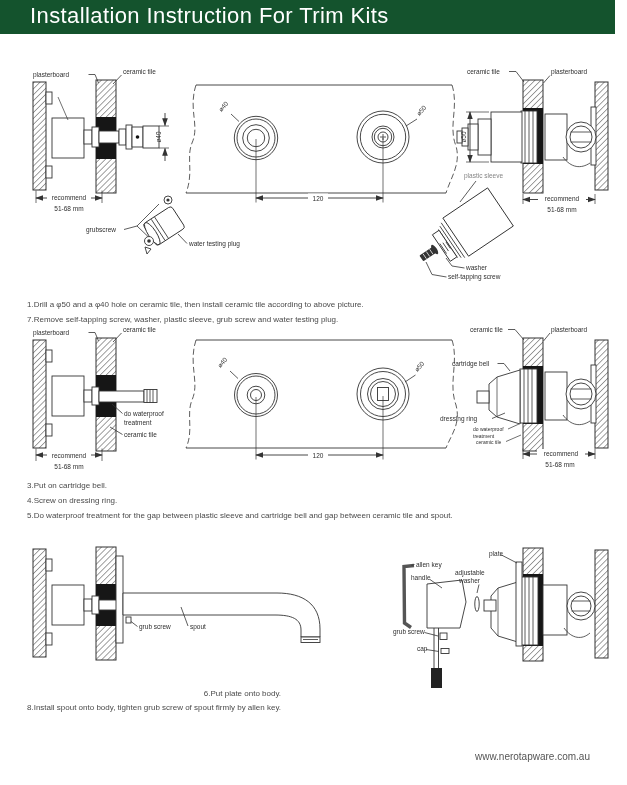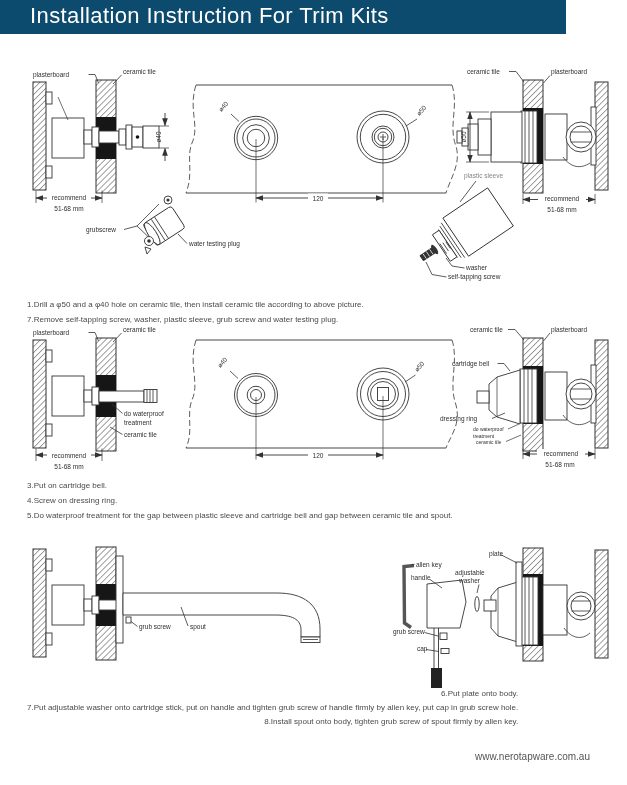--- a/index.html
+++ b/index.html
@@ -1,18 +1,18 @@
 <!DOCTYPE html>
 <html><head>
 <meta charset="utf-8">
 <style>
   html,body{margin:0;padding:0;background:#fff;}
   .page{position:relative;width:627px;height:785px;background:#fff;overflow:hidden;
         font-family:"Liberation Sans",sans-serif;}
-  .header{position:absolute;left:0;top:0;width:566px;height:34px;background:#0c4a6e;}
+  .header{position:absolute;left:0;top:0;width:615px;height:34px;background:#14532d;}
   .header .title{position:absolute;left:30px;top:3px;color:#fff;font-size:22px;
         letter-spacing:.4px;white-space:nowrap;}
   .diagram-svg{position:absolute;left:0;top:0;}
   .steps{position:absolute;left:27px;color:#4a4a4a;font-size:8px;}
   .steps p{margin:0 0 6.5px 0;line-height:8.5px;white-space:nowrap;}
   #steps-1{top:301px;} #steps-2{top:482px;} #steps-3{top:690px;}
   #steps-3 p{margin-bottom:5.5px;text-align:right;}
   .footer{position:absolute;right:37px;top:751px;font-size:10px;color:#555;margin-left:24px;}
   
   .wall{fill:url(#hp);stroke:#333;stroke-width:1;}
@@ -349,19 +349,18 @@
   </div>
 
   <div class="steps" id="steps-2">
     <p>3.Put on cartridge bell.</p>
     <p>4.Screw on dressing ring.</p>
     <p>5.Do waterproof treatment for the gap between plastic sleeve and cartridge bell and gap between ceramic tile and spout.</p>
   </div>
 
   <div class="steps" id="steps-3">
     <p>6.Put plate onto body.</p>
-    <p>7.Put adjustable washer onto cartridge stick, put on handle and tighten grub screw of handle firmly by allen key, put cap in grub screw hole.</p>
     <p>8.Install spout onto body, tighten grub screw of spout firmly by allen key.</p>
   </div>
 
   <div class="footer">www.nerotapware.com.au</div>
 
 </div>
 
 </body></html>

